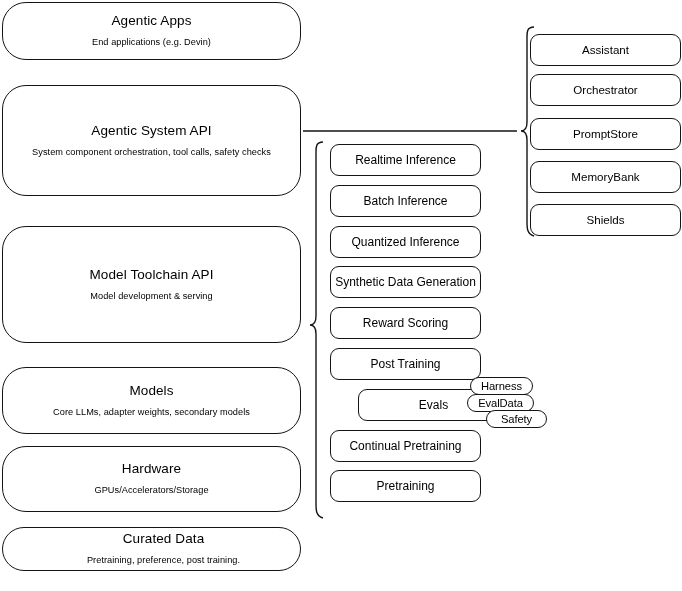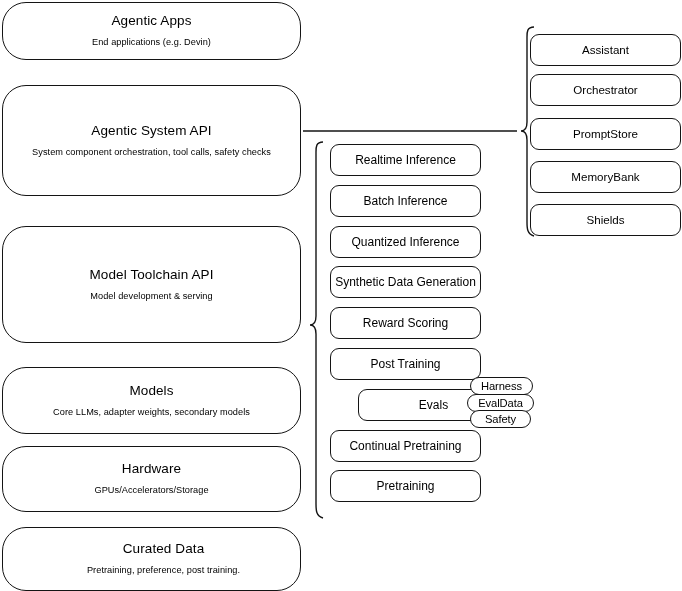--- a/index.html
+++ b/index.html
@@ -115,21 +115,21 @@
   <div class="node layer" style="top:367px;height:67px;">
     <div class="title">Models</div>
     <div class="sub">Core LLMs, adapter weights, secondary models</div>
   </div>
 
   <div class="node layer" style="top:446px;height:66px;">
     <div class="title">Hardware</div>
     <div class="sub">GPUs/Accelerators/Storage</div>
   </div>
 
-  <div class="node layer" style="top:527px;height:64px;padding-left:24px;">
+  <div class="node layer" style="top:527px;height:44px;padding-left:24px;">
     <div class="title">Curated Data</div>
     <div class="sub">Pretraining, preference, post training.</div>
   </div>
 
   <div class="connector link" style="left:0;top:0;width:682px;height:591px;">
     <svg width="682" height="591" viewBox="0 0 682 591">
       <path d="M303,131 H517"></path>
     </svg>
   </div>
 
@@ -184,21 +184,21 @@
   <div class="node mid" style="top:470px;">
     <span>Pretraining</span>
   </div>
 
   <div class="badge" style="left:470px;top:377px;width:63px;">
     <span>Harness</span>
   </div>
   <div class="badge" style="left:467px;top:394px;width:67px;">
     <span>EvalData</span>
   </div>
-  <div class="badge" style="left:470px;top:410px;width:61px;">
+  <div class="badge" style="left:486px;top:410px;width:61px;">
     <span>Safety</span>
   </div>
 
   <div class="node right" style="top:34px;">
     <span>Assistant</span>
   </div>
   <div class="node right" style="top:74px;">
     <span>Orchestrator</span>
   </div>
   <div class="node right" style="top:118px;">

